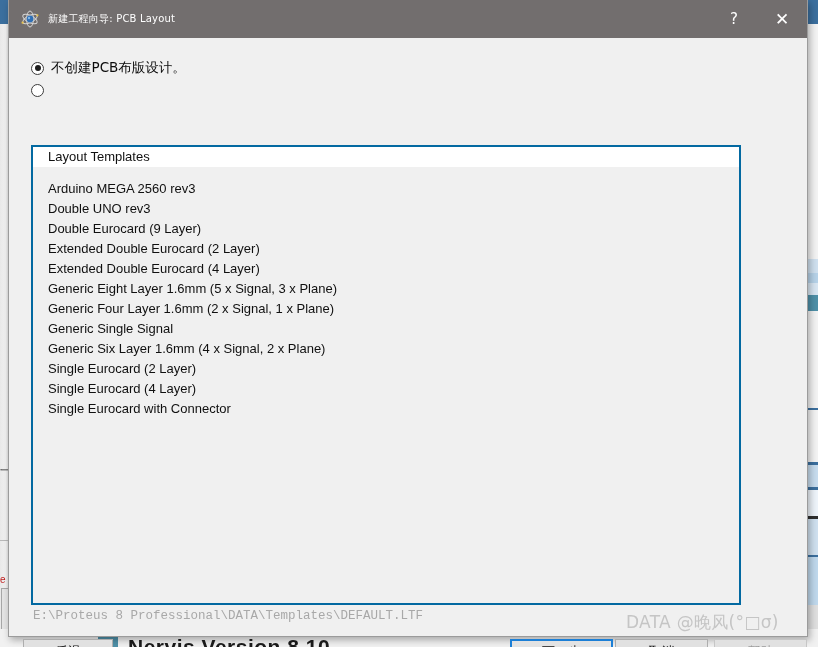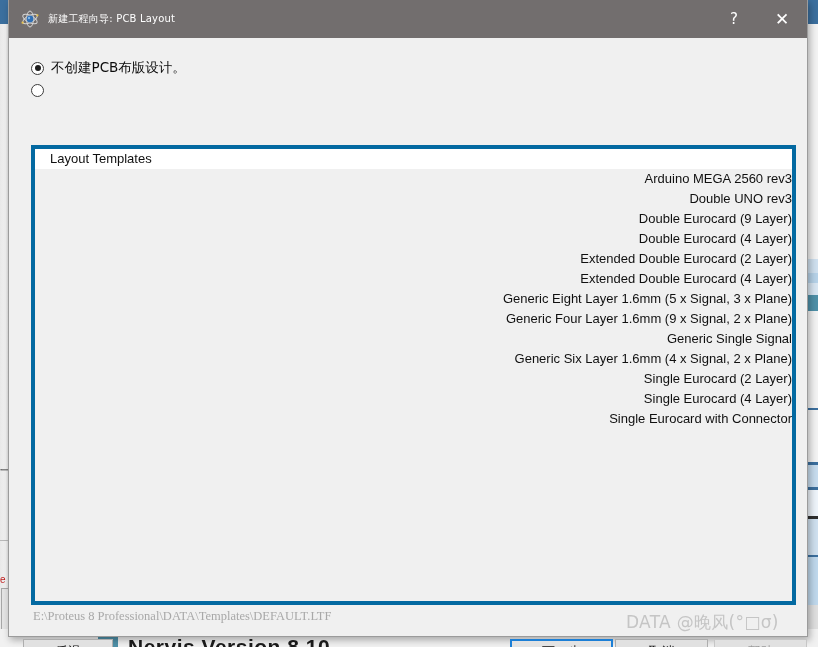--- a/index.html
+++ b/index.html
@@ -199,54 +199,54 @@
     color: #0c0c0c;
     font-family: "DejaVu Sans", sans-serif;
     white-space: nowrap;
   }
 
   
   .listbox {
     position: absolute;
     left: 22px;
     top: 107px;
-    width: 765px;
+    width: 710px;
     height: 460px;
-    border: 4px solid #0369a1;
+    border: 2px solid #0369a1;
     background: #f0f0f0;
     box-sizing: border-box;
     overflow: hidden;
   }
   .list-header {
     background: #ffffff;
     height: 20px;
     line-height: 20px;
     padding-left: 15px;
     font-size: 13px;
     color: #101010;
     font-family: "Liberation Sans", sans-serif;
   }
-  .list-items { padding-top: 0px; text-align: right; }
+  .list-items { padding-top: 12px; }
   .list-item {
     height: 20px;
     line-height: 20px;
     padding-left: 15px;
     font-size: 13px;
     color: #101010;
     font-family: "Liberation Sans", sans-serif;
     white-space: nowrap;
   }
 
   .path-text {
     position: absolute;
     left: 24px;
     top: 571px;
     font-size: 12.5px;
     color: #a8a8a8;
-    font-family: Liberation Serif, serif;
+    font-family: Liberation Mono, monospace;
     white-space: nowrap;
   }
 
   
   .footer {
     position: absolute;
     left: 0;
     top: 596px;
     width: 100%;
     height: 41px;
@@ -354,25 +354,24 @@
       <div class="radio-row">
         <span class="radio"></span>
       </div>
 
       <div class="listbox">
         <div class="list-header">Layout Templates</div>
         <div class="list-items">
           <div class="list-item">Arduino MEGA 2560 rev3</div>
           <div class="list-item">Double UNO rev3</div>
           <div class="list-item">Double Eurocard (9 Layer)</div>
-          <div class="list-item">Double Eurocard (4 Layer)</div>
           <div class="list-item">Extended Double Eurocard (2 Layer)</div>
           <div class="list-item">Extended Double Eurocard (4 Layer)</div>
           <div class="list-item">Generic Eight Layer 1.6mm (5 x Signal, 3 x Plane)</div>
-          <div class="list-item">Generic Four Layer 1.6mm (9 x Signal, 2 x Plane)</div>
+          <div class="list-item">Generic Four Layer 1.6mm (2 x Signal, 1 x Plane)</div>
           <div class="list-item">Generic Single Signal</div>
           <div class="list-item">Generic Six Layer 1.6mm (4 x Signal, 2 x Plane)</div>
           <div class="list-item">Single Eurocard (2 Layer)</div>
           <div class="list-item">Single Eurocard (4 Layer)</div>
           <div class="list-item">Single Eurocard with Connector</div>
         </div>
       </div>
 
       <div class="path-text">E:\Proteus 8 Professional\DATA\Templates\DEFAULT.LTF</div>
 

